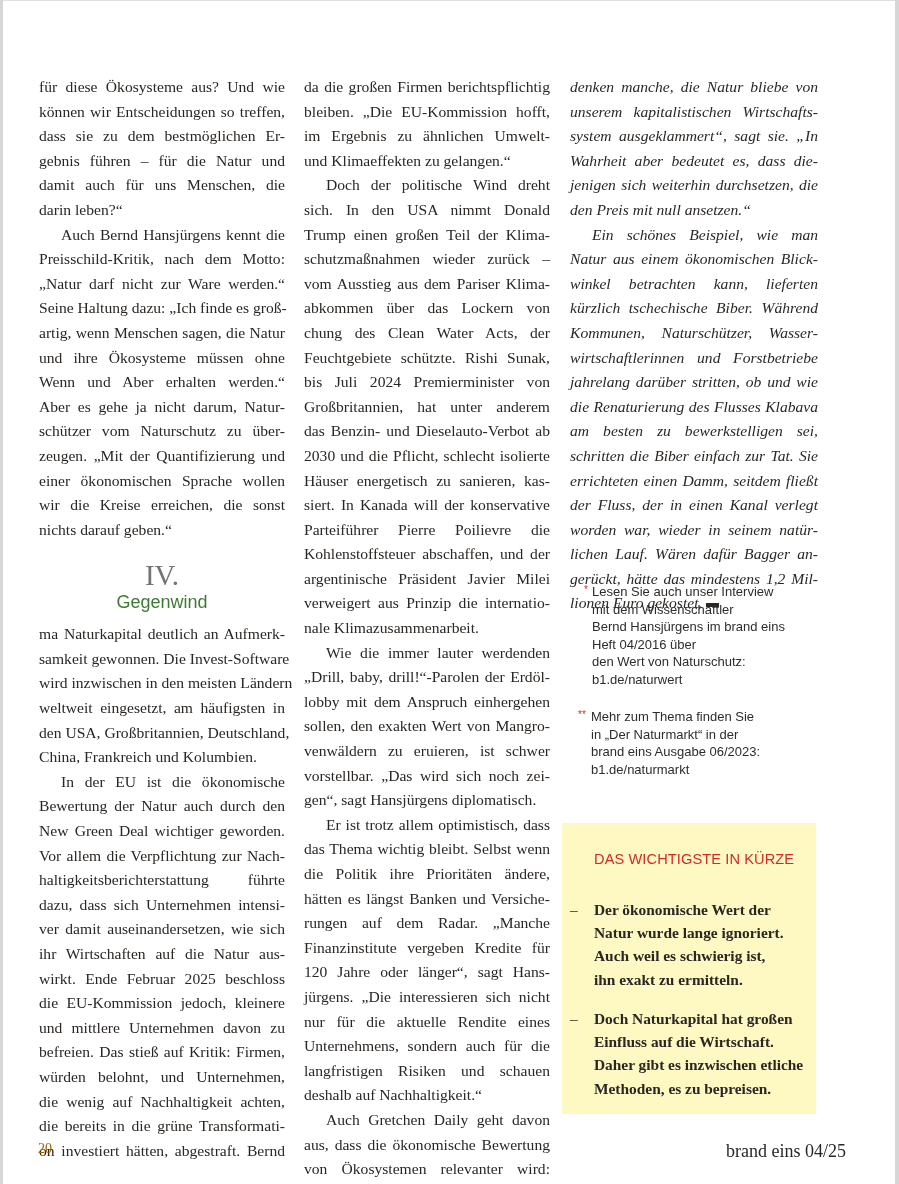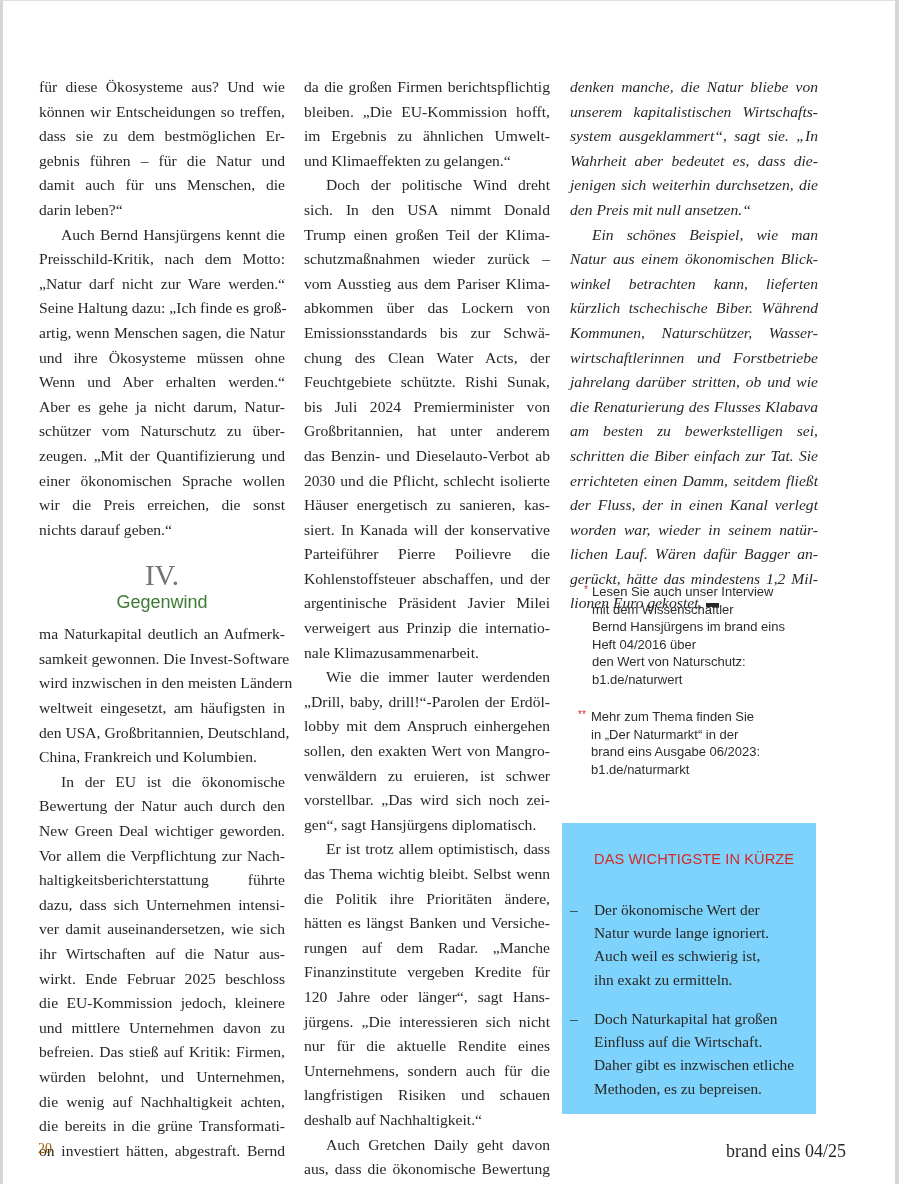--- a/index.html
+++ b/index.html
@@ -27,29 +27,29 @@
   .end-mark { display: inline-block; width: 13px; height: 4px; background: #2a2623; vertical-align: middle; margin-left: 4px; }
 
   .notes { position: absolute; left: 584px; width: 240px; font-family: "Liberation Sans", sans-serif; font-size: 13px; line-height: 17.6px; color: #2f2c2a; }
   .note { position: relative; padding-left: 8px; }
   .note .star { position: absolute; left: 0; top: -2px; color: #d42b2b; font-size: 10px; }
   .note.double { padding-left: 13px; margin-left: -6px; }
   .note-line { display: block; white-space: nowrap; }
 
   .summary-box {
     position: absolute; left: 562px; top: 823px; width: 254px; height: 291px;
-    background: #7dd3fc;
+    background: #fef9c3;
   }
   .summary-title {
     position: absolute; left: 32px; top: 28px; font-family: "Liberation Sans", sans-serif;
     font-size: 14.6px; color: #d22a26; letter-spacing: 0.1px; white-space: nowrap;
   }
   .summary-item { position: absolute; left: 0; width: 254px; font-size: 15.4px; line-height: 23.2px; color: #2a2623; }
   .summary-item .dash { position: absolute; left: 8px; top: 0; }
-  .summary-item .text { position: absolute; left: 32px; top: 0; }
+  .summary-item .text { position: absolute; left: 32px; top: 0; font-weight: bold; }
   .summary-item .text span { display: block; white-space: nowrap; }
 
   .footer-left { position: absolute; left: 38px; top: 1141px; font-size: 14px; color: #a16207; }
   .footer-right { position: absolute; left: 726px; top: 1141px; font-size: 18px; color: #2a2623; white-space: nowrap; }
 </style>
 </head>
 <body>
 
 <div class="page-edge-top"></div>
 <div class="page-edge-left"></div>
@@ -69,21 +69,21 @@
       <span class="line">Preisschild-Kritik, nach dem Motto:</span>
       <span class="line">„Natur darf nicht zur Ware werden.“</span>
       <span class="line">Seine Haltung dazu: „Ich finde es groß-</span>
       <span class="line">artig, wenn Menschen sagen, die Natur</span>
       <span class="line">und ihre Ökosysteme müssen ohne</span>
       <span class="line">Wenn und Aber erhalten werden.“</span>
       <span class="line">Aber es gehe ja nicht darum, Natur-</span>
       <span class="line">schützer vom Naturschutz zu über-</span>
       <span class="line">zeugen. „Mit der Quantifizierung und</span>
       <span class="line">einer ökonomischen Sprache wollen</span>
-      <span class="line">wir die Preis erreichen, die sonst</span>
+      <span class="line">wir die Kreise erreichen, die sonst</span>
       <span class="line last">nichts darauf geben.“</span>
     </div>
   <div class="section-head">
     <span class="section-num">IV.</span>
     <span class="section-title">Gegenwind</span>
   </div>
   <div id="c1c">
       <span class="line">ma Naturkapital deutlich an Aufmerk-</span>
       <span class="line">samkeit gewonnen. Die Invest-Software</span>
       <span class="line">wird inzwischen in den meisten Ländern</span>
@@ -118,21 +118,20 @@
       <span class="line">im Ergebnis zu ähnlichen Umwelt-</span>
       <span class="line last">und Klimaeffekten zu gelangen.“</span>
     </div>
   <div id="c2b">
       <span class="line indent">Doch der politische Wind dreht</span>
       <span class="line">sich. In den USA nimmt Donald</span>
       <span class="line">Trump einen großen Teil der Klima-</span>
       <span class="line">schutzmaßnahmen wieder zurück –</span>
       <span class="line">vom Ausstieg aus dem Pariser Klima-</span>
       <span class="line">abkommen über das Lockern von</span>
-      <span class="line">Emissionsstandards bis zur Schwä-</span>
       <span class="line">chung des Clean Water Acts, der</span>
       <span class="line">Feuchtgebiete schützte. Rishi Sunak,</span>
       <span class="line">bis Juli 2024 Premierminister von</span>
       <span class="line">Großbritannien, hat unter anderem</span>
       <span class="line">das Benzin- und Dieselauto-Verbot ab</span>
       <span class="line">2030 und die Pflicht, schlecht isolierte</span>
       <span class="line">Häuser energetisch zu sanieren, kas-</span>
       <span class="line">siert. In Kanada will der konservative</span>
       <span class="line">Parteiführer Pierre Poilievre die</span>
       <span class="line">Kohlenstoffsteuer abschaffen, und der</span>

